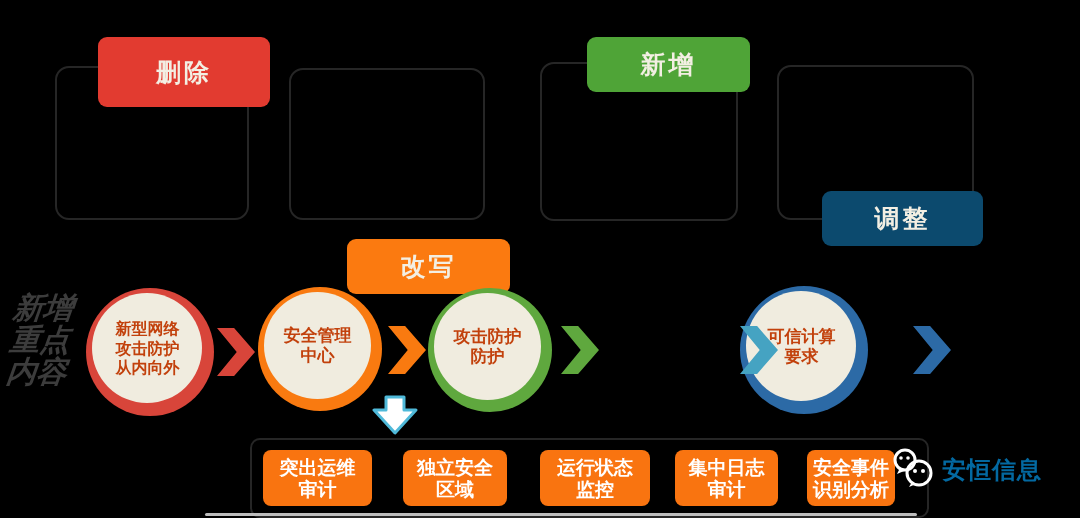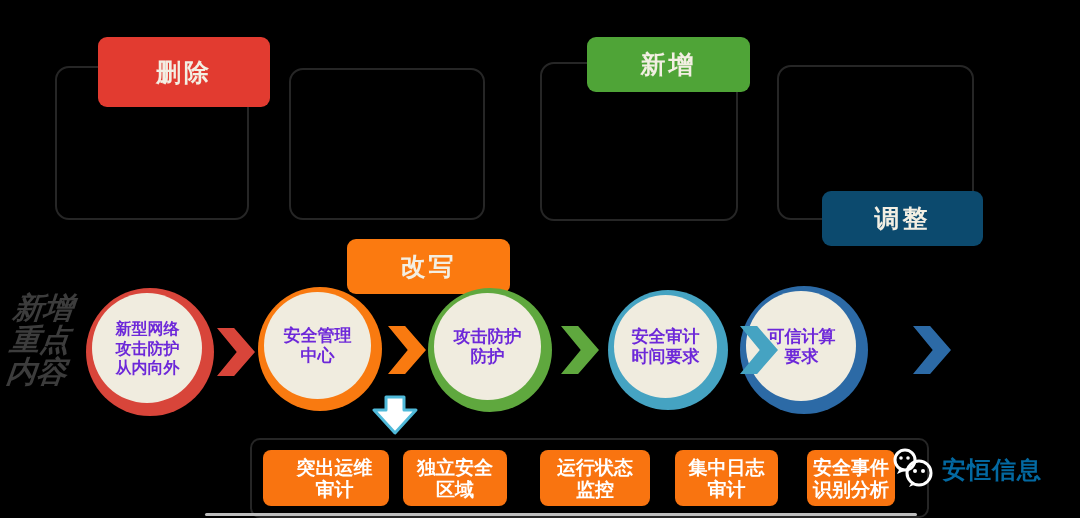--- a/index.html
+++ b/index.html
@@ -24,21 +24,21 @@
     font-size:30px;line-height:32px;color:#3c3c3c;transform:skewX(-6deg);
     text-align:center;
   }
   .side-label span{display:block;}
   
   .circle{position:absolute;border-radius:50%;}
   .circle .inner{
     position:absolute;left:5%;top:4%;width:86%;height:86%;background:#f0ecdf;border-radius:50%;
     display:flex;align-items:center;justify-content:center;text-align:center;
   }
-  .circle .txt{font-weight:bold;color:#6d28d9;font-size:17px;line-height:1.2;}
+  .circle .txt{font-weight:bold;color:#c2410c;font-size:17px;line-height:1.2;}
   .circle .txt span{display:block;}
   .c1{left:86px;top:288px;width:128px;height:128px;background:#d8453a;}
   .c1 .txt{font-size:16px;}
   .c2{left:258px;top:287px;width:124px;height:124px;background:#f97a10;}
   .c3{left:428px;top:288px;width:124px;height:124px;background:#5fa83e;}
   .c4{left:608px;top:290px;width:120px;height:120px;background:#45a3c2;}
   .c5{left:740px;top:286px;width:128px;height:128px;background:#2c6aa6;}
   .c6{left:954px;top:292px;width:116px;height:116px;background:#a5a5a3;}
   
   .chev{
@@ -54,21 +54,21 @@
   .down-arrow{position:absolute;left:370px;top:395px;width:50px;height:40px;}
   
   .panel{position:absolute;left:250px;top:438px;width:675px;height:76px;
     border:2px solid #262626;border-radius:10px;background:#000;}
   .obox{
     position:absolute;top:450px;height:56px;background:#f97410;border-radius:8px;
     display:flex;align-items:center;justify-content:center;text-align:center;
     color:#fff;font-weight:bold;font-size:19px;line-height:1.18;
   }
   .obox span{display:block;}
-  .ob1{left:263px;width:109px;padding-left:17px;}
+  .ob1{left:263px;width:109px;}
   .ob2{left:403px;width:104px;}
   .ob3{left:540px;width:110px;}
   .ob4{left:675px;width:103px;}
   .ob5{left:807px;width:88px;justify-content:center;}
   
   .bottom-line{position:absolute;left:205px;top:513px;width:712px;height:3px;background:#bdbdbd;border-radius:2px;}
   
   .brand{position:absolute;left:890px;top:447px;display:flex;align-items:center;gap:6px;}
   .brand .name{color:#0369a1;font-weight:bold;font-size:24px;letter-spacing:1px;}
 </style>
@@ -108,28 +108,20 @@
         <span>安全管理</span>
         <span>中心</span>
       </div>
     </div>
   </div>
   <div class="circle c3">
     <div class="inner">
       <div class="txt">
         <span>攻击防护</span>
         <span>防护</span>
-      </div>
-    </div>
-  </div>
-  <div class="circle c4">
-    <div class="inner">
-      <div class="txt">
-        <span>安全审计</span>
-        <span>时间要求</span>
       </div>
     </div>
   </div>
   <div class="circle c5">
     <div class="inner">
       <div class="txt">
         <span>可信计算</span>
         <span>要求</span>
       </div>
     </div>

